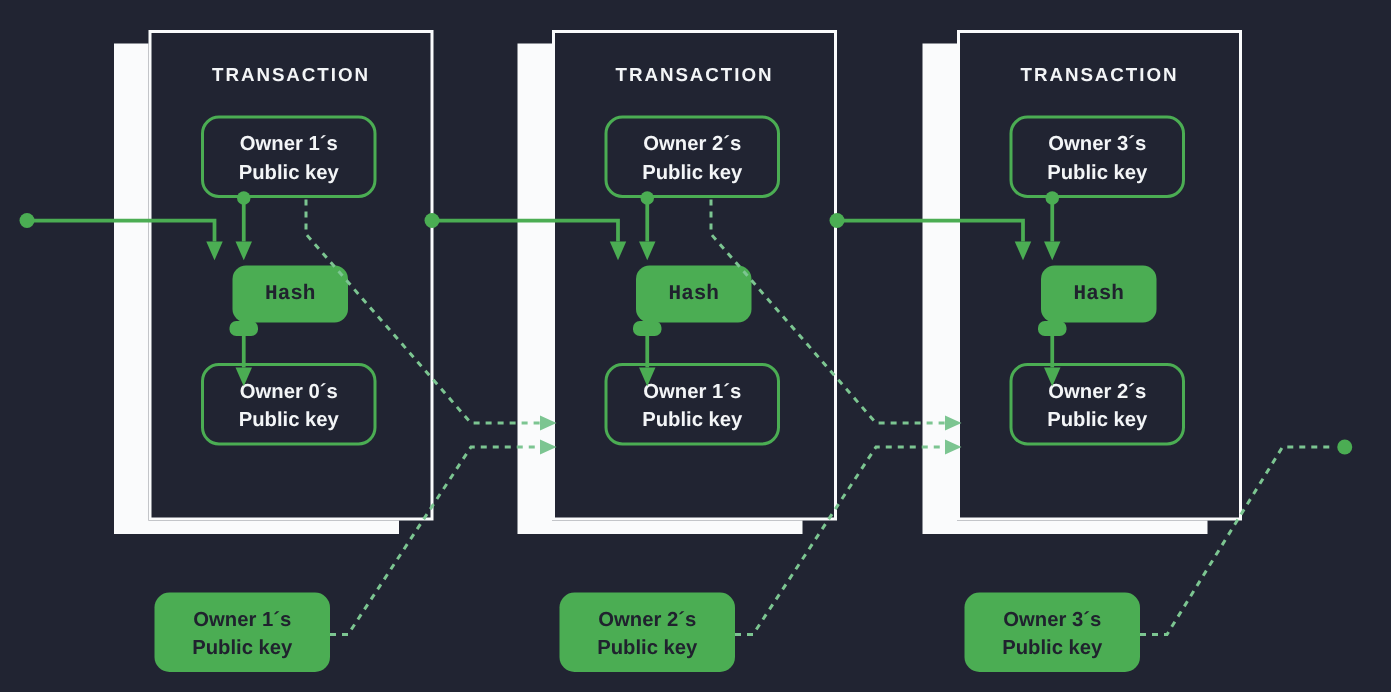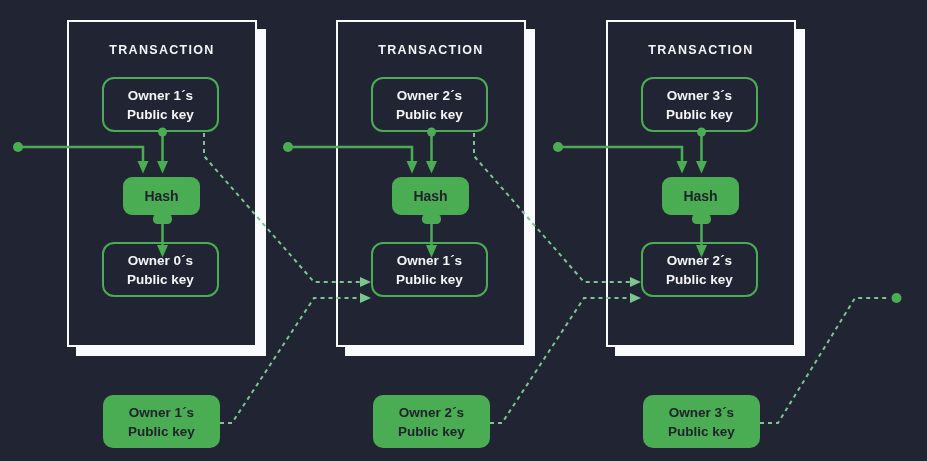--- a/index.html
+++ b/index.html
@@ -8,39 +8,39 @@
   }
   html,body{margin:0;padding:0;background:var(--bg);}
   .stage{
     position:relative;width:927px;height:461px;overflow:hidden;
     background:var(--bg);
     font-family:"Liberation Sans","DejaVu Sans",sans-serif;
   }
   .card-shadow{position:absolute;width:190px;height:327px;background:var(--white);}
   .card{
     position:absolute;width:186px;height:323px;top:20px;
-    background:var(--card_bg);border:2px solid var(--white);
+    background:var(--card_bg);border:2px solid var(--white);margin-left:32px;
   }
   .card-title{
     position:absolute;top:21px;left:0;width:100%;text-align:center;
     color:var(--text_light);font-size:12.5px;font-weight:bold;letter-spacing:1.3px;
   }
   .keybox{
     position:absolute;left:33px;width:113px;height:51px;
     border:2px solid var(--green);border-radius:12px;
     display:flex;flex-direction:column;justify-content:center;align-items:center;
     color:var(--text_light);font-size:13.5px;font-weight:bold;line-height:19px;
   }
   .keybox.top{top:55px;}
   .keybox.bottom{top:220px;}
   .hashbox{
     position:absolute;left:54px;top:155px;width:77px;height:38px;
     background:var(--green);border-radius:9px;
     display:flex;justify-content:center;align-items:center;
-    color:var(--text_dark);font-size:14px;font-weight:bold;
+    color:var(--text_dark);font-size:14px;font-weight:bold;font-family:Liberation Mono, monospace;
   }
   .external-key{
     position:absolute;top:395px;width:117px;height:53px;
     background:var(--green);border-radius:10px;
     display:flex;flex-direction:column;justify-content:center;align-items:center;
     color:var(--text_dark);font-size:13.5px;font-weight:bold;line-height:19px;
   }
   svg.connections{position:absolute;left:0;top:0;pointer-events:none;}
   .sln{stroke:var(--green);stroke-width:2.5;fill:none;}
   .sdash{stroke:var(--green_dash);stroke-width:2;fill:none;stroke-dasharray:4 4;}

